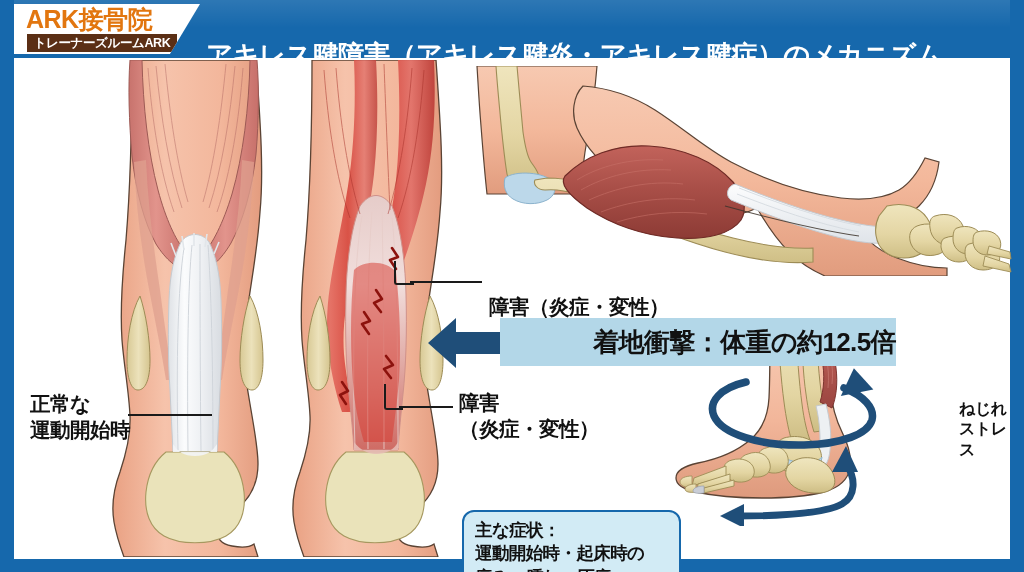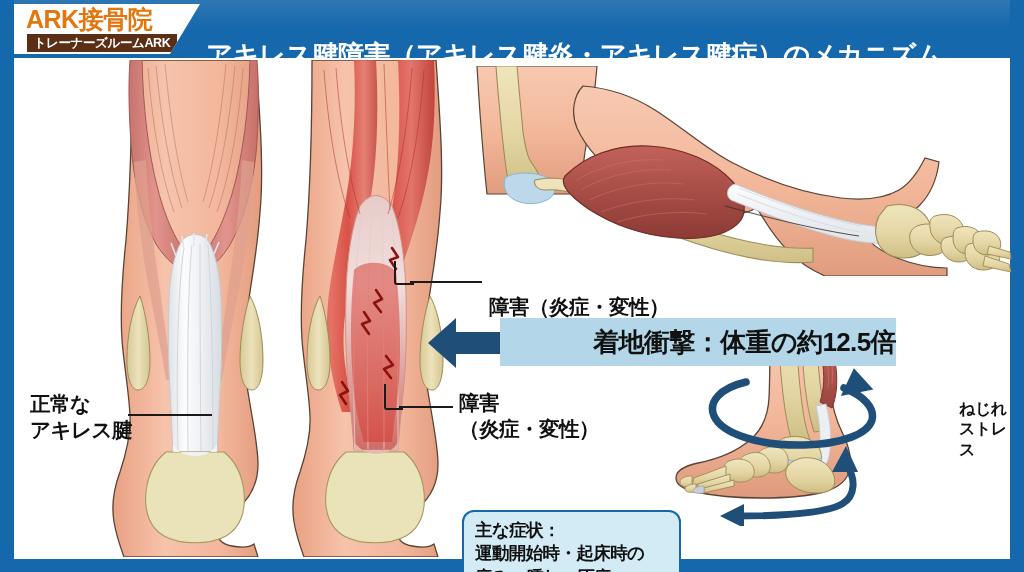--- a/index.html
+++ b/index.html
@@ -667,21 +667,21 @@
       </svg>
     </div>
 
     <div class="leader leader-normal"></div>
     <div class="leader leader-inj1"></div>
     <div class="leader-inj1-hook"></div>
     <div class="leader leader-inj2"></div>
     <div class="leader-inj2-hook"></div>
 
     <div class="label label-normal-tendon">正常な
-アキレス腱</div>
+運動開始時</div>
 
     <div class="label label-injury-1">障害（炎症・変性）</div>
 
     <div class="label label-injury-2">障害
 （炎症・変性）</div>
 
     <div class="label label-twist">ねじれ
 ストレス</div>
 
     <div class="impact-arrow">

